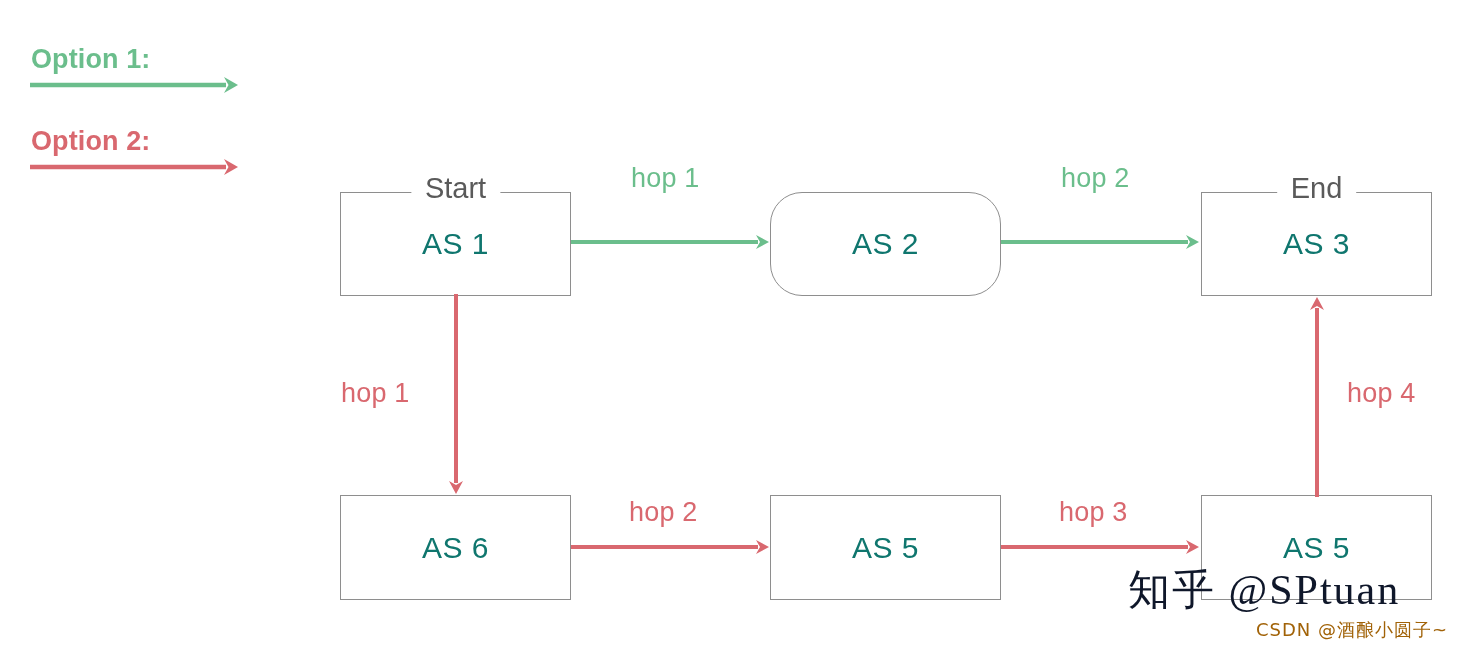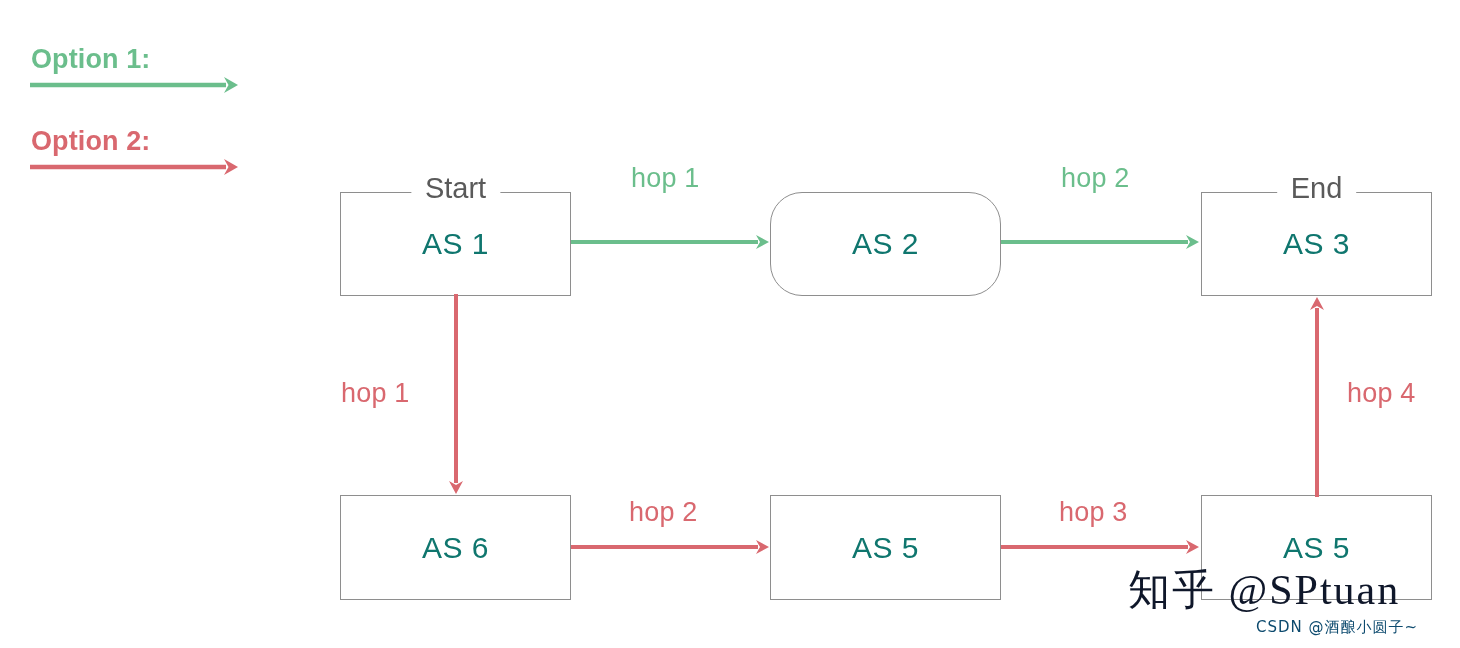--- a/index.html
+++ b/index.html
@@ -116,22 +116,22 @@
     font-size: 42px;
     color: #0f172a;
     letter-spacing: 2px;
     white-space: nowrap;
     font-family: Liberation Serif, serif;
   }
   .wm-sub {
     position: absolute;
     left: 1256px;
     top: 618px;
-    font-size: 15px;
-    color: #0c4a6e;
+    font-size: 18px;
+    color: #a16207;
     letter-spacing: 1px;
     white-space: nowrap;
     font-family: "DejaVu Sans", sans-serif;
   }
 </style>
 </head>
 <body>
 
 <div id="canvas">
 

